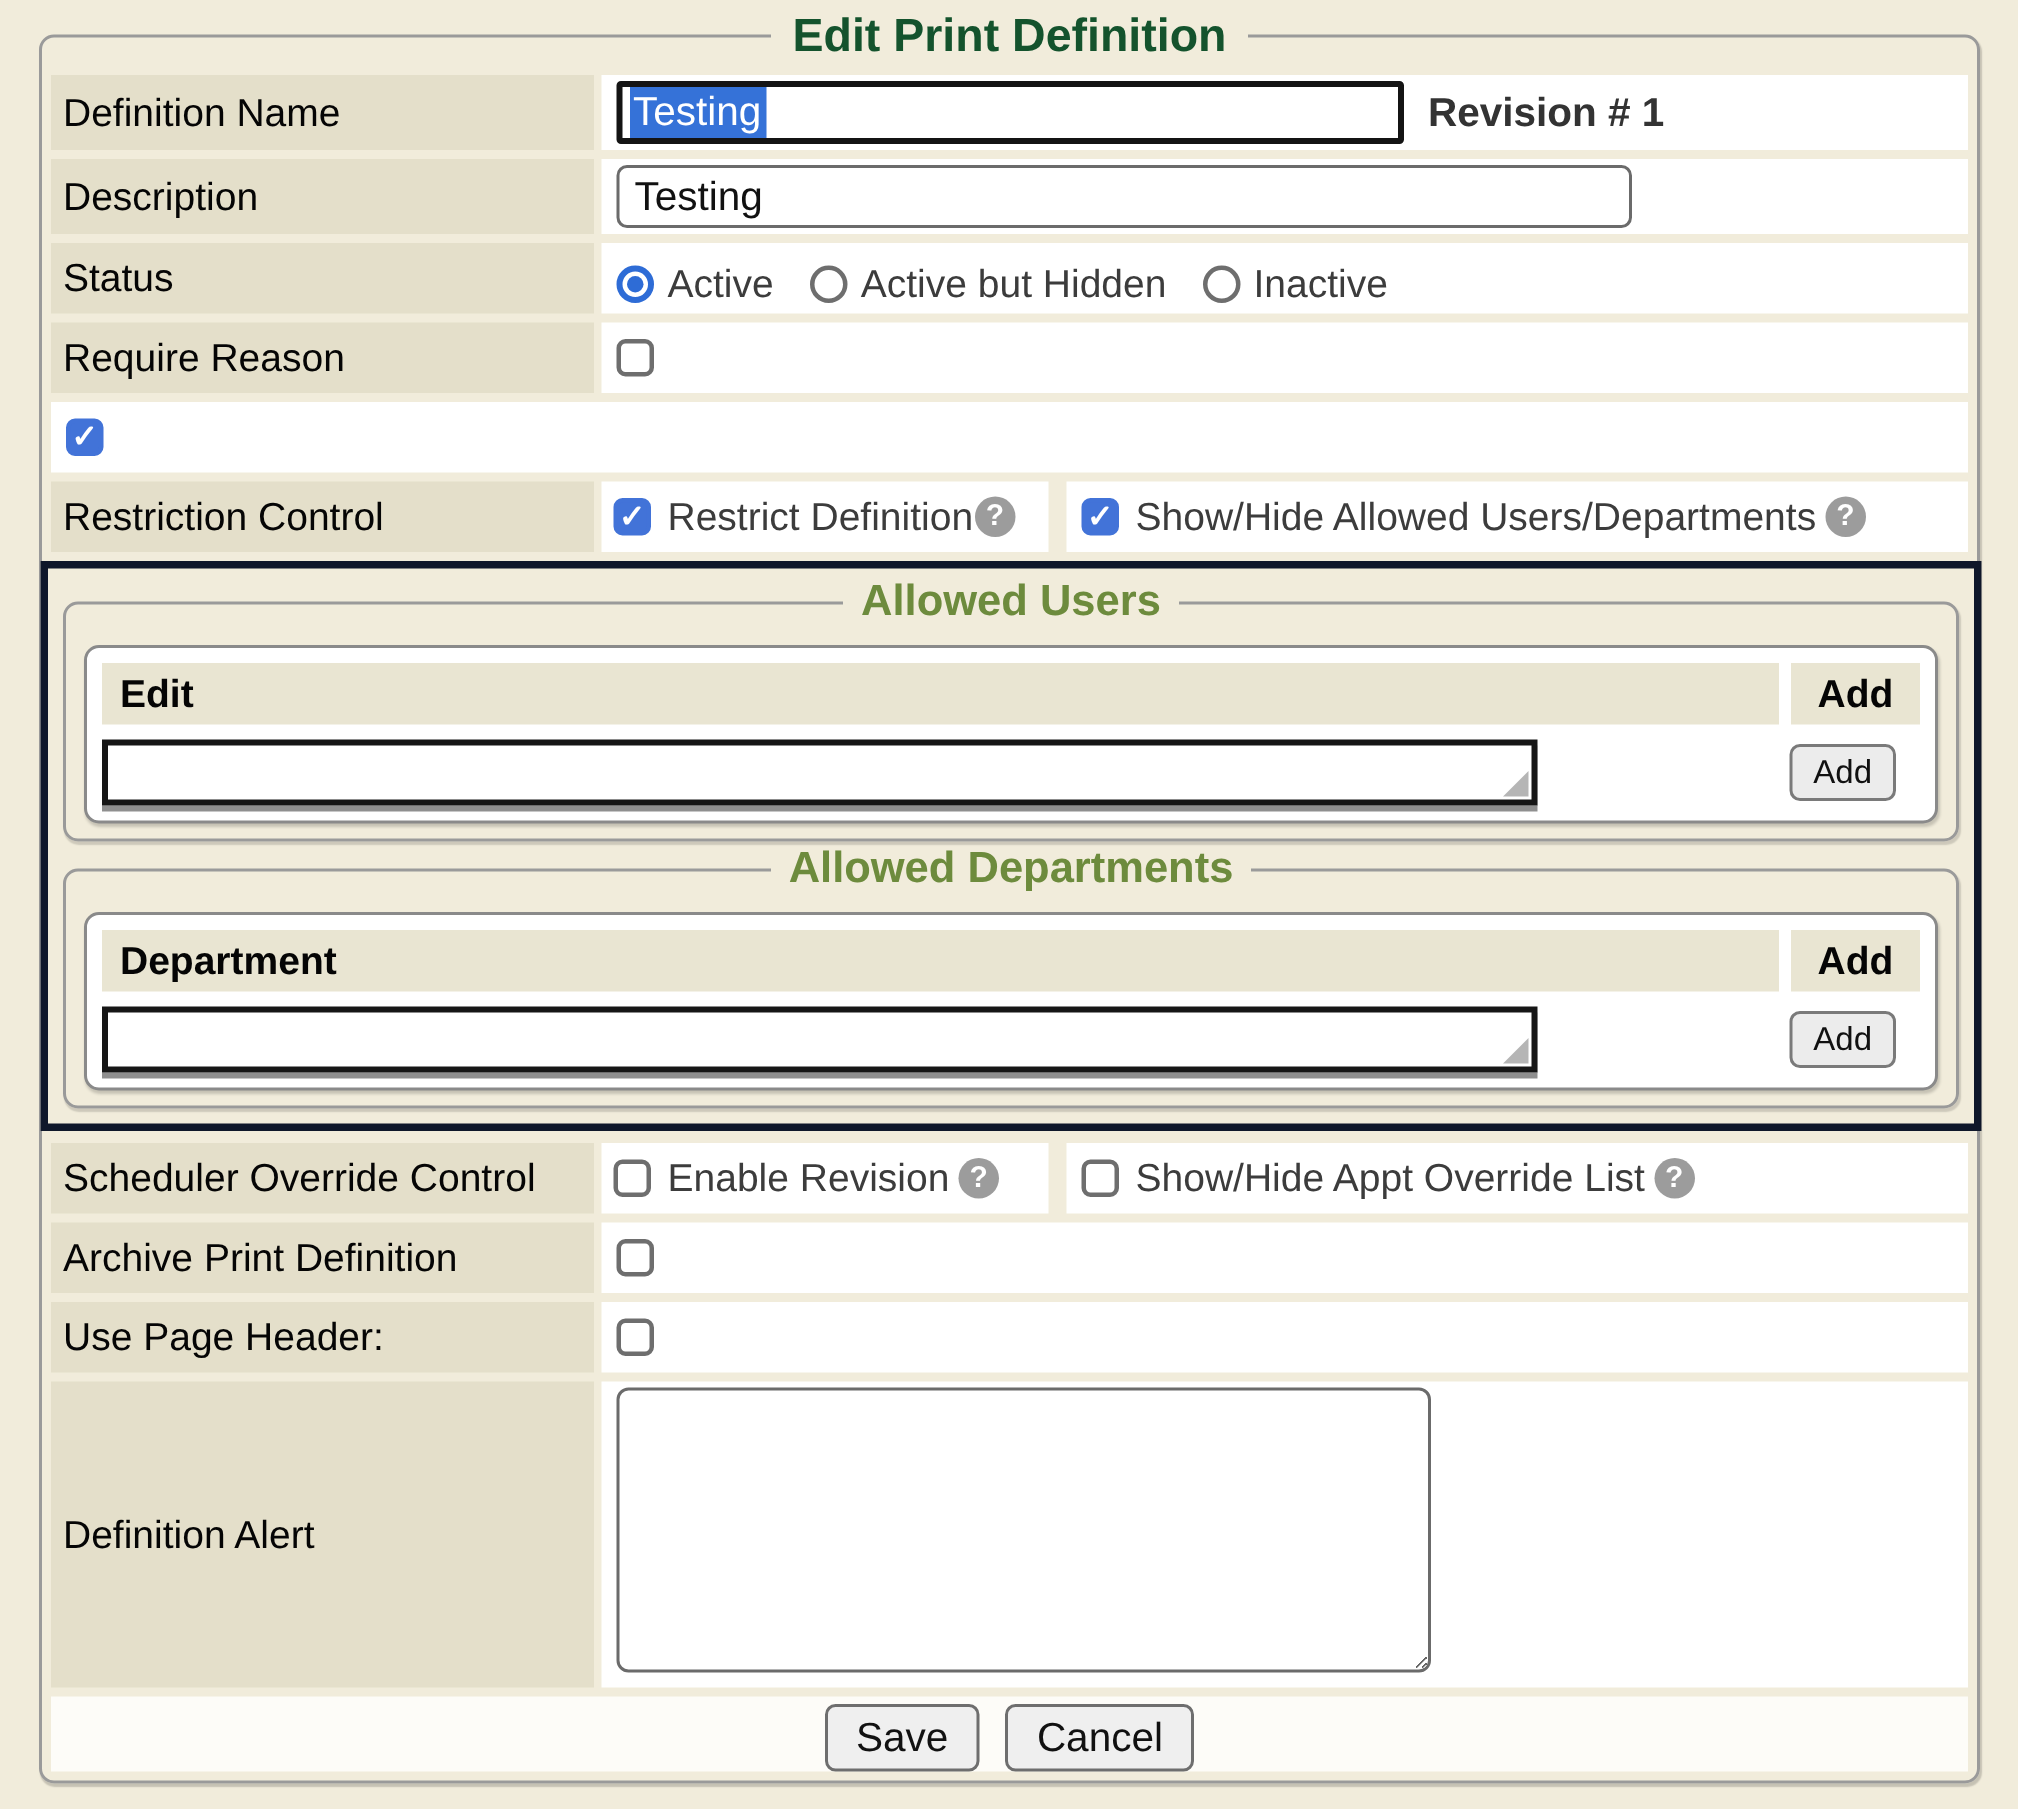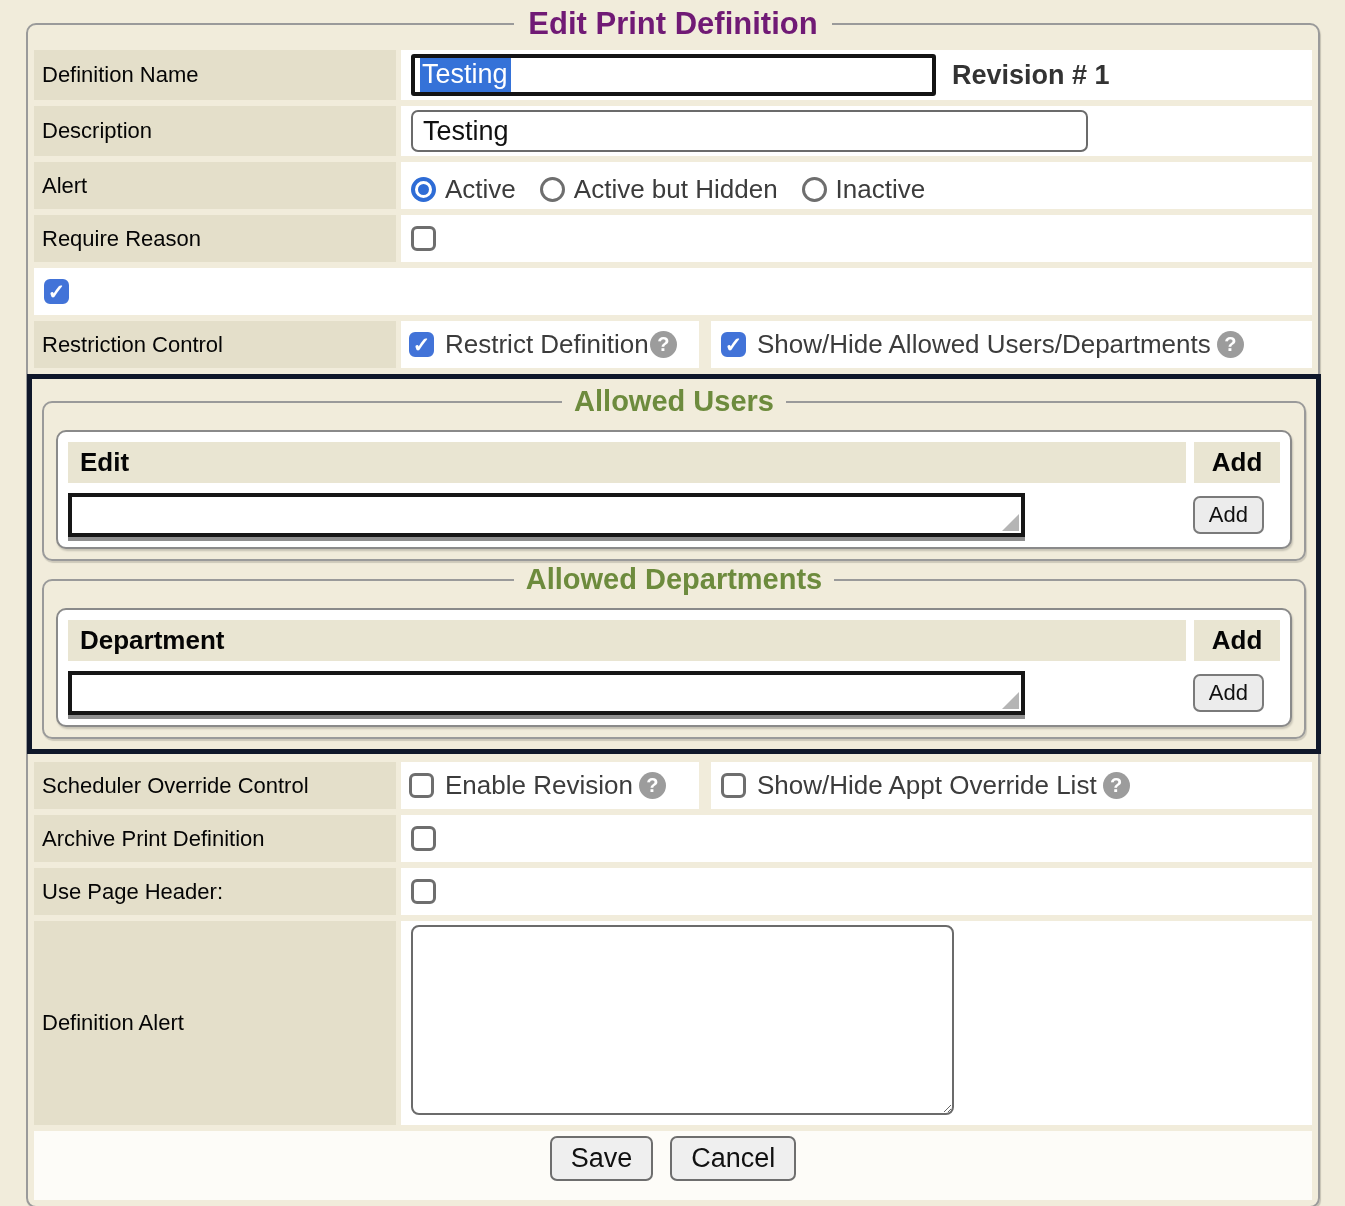--- a/index.html
+++ b/index.html
@@ -12,29 +12,29 @@
   }
   fieldset.outer {
     margin:0 25px 0 26px;
     border:2px solid #9a9a9a;
     border-radius:10px;
     padding:8px 6px 6px 6px;
     box-shadow:1px 2px 1px rgba(0,0,0,0.18);
   }
   legend.outer-legend {
     margin:0 auto; padding:0 14px;
-    font-size:31px; font-weight:bold; color:#701a75;
+    font-size:31px; font-weight:bold; color:#14532d;
     text-align:center; white-space:nowrap;
   }
   
   .row { display:flex; gap:5px; margin-bottom:6px; }
   .label-cell {
     width:362px; flex:0 0 362px;
     background:#e4dfca;
-    font-size:22px; color:#050505;
+    font-size:26px; color:#050505;
     padding:6px 8px;
     display:flex; align-items:center;
     min-height:47px;
   }
   .value-cell {
     flex:1; background:#ffffff;
     display:flex; align-items:center;
     padding:4px 10px; min-height:47px;
     font-size:26px; color:#3c3c3c;
   }
@@ -157,21 +157,21 @@
     resize:both; outline:none;
     font-family:"Liberation Sans", sans-serif; font-size:24px;
     padding:6px 8px; background:#fff;
   }
   .alert-value-cell { align-items:flex-start; padding-top:4px; padding-bottom:10px; }
 
   
   .save-row {
     background:#fdfcf8;
     display:flex; justify-content:center; align-items:center; gap:17px;
-    padding:5px 0 19px 0; margin-bottom:0;
+    padding:5px 0 0 0; margin-bottom:0;
   }
   .action-btn {
     font-family:"Liberation Sans", sans-serif;
     font-size:27px; color:#111;
     background:#efefef; border:2px solid #6e6e6e; border-radius:7px;
     padding:5px 19px; cursor:pointer;
   }
 </style>
 </head>
 <body>
@@ -190,21 +190,21 @@
   </div>
 
   <div class="row">
     <div class="label-cell">Description</div>
     <div class="value-cell">
       <input class="text-input" type="text" value="Testing" style="">
     </div>
   </div>
 
   <div class="row">
-    <div class="label-cell">Alert</div>
+    <div class="label-cell">Status</div>
     <div class="value-cell radio-group">
       <span class="radio-opt">
         <span class="radio checked">
             <span class="dot"></span>
           </span>
         <span>Active</span>
       </span>
       <span class="radio-opt">
         <span class="radio"></span>
         <span>Active but Hidden</span>

